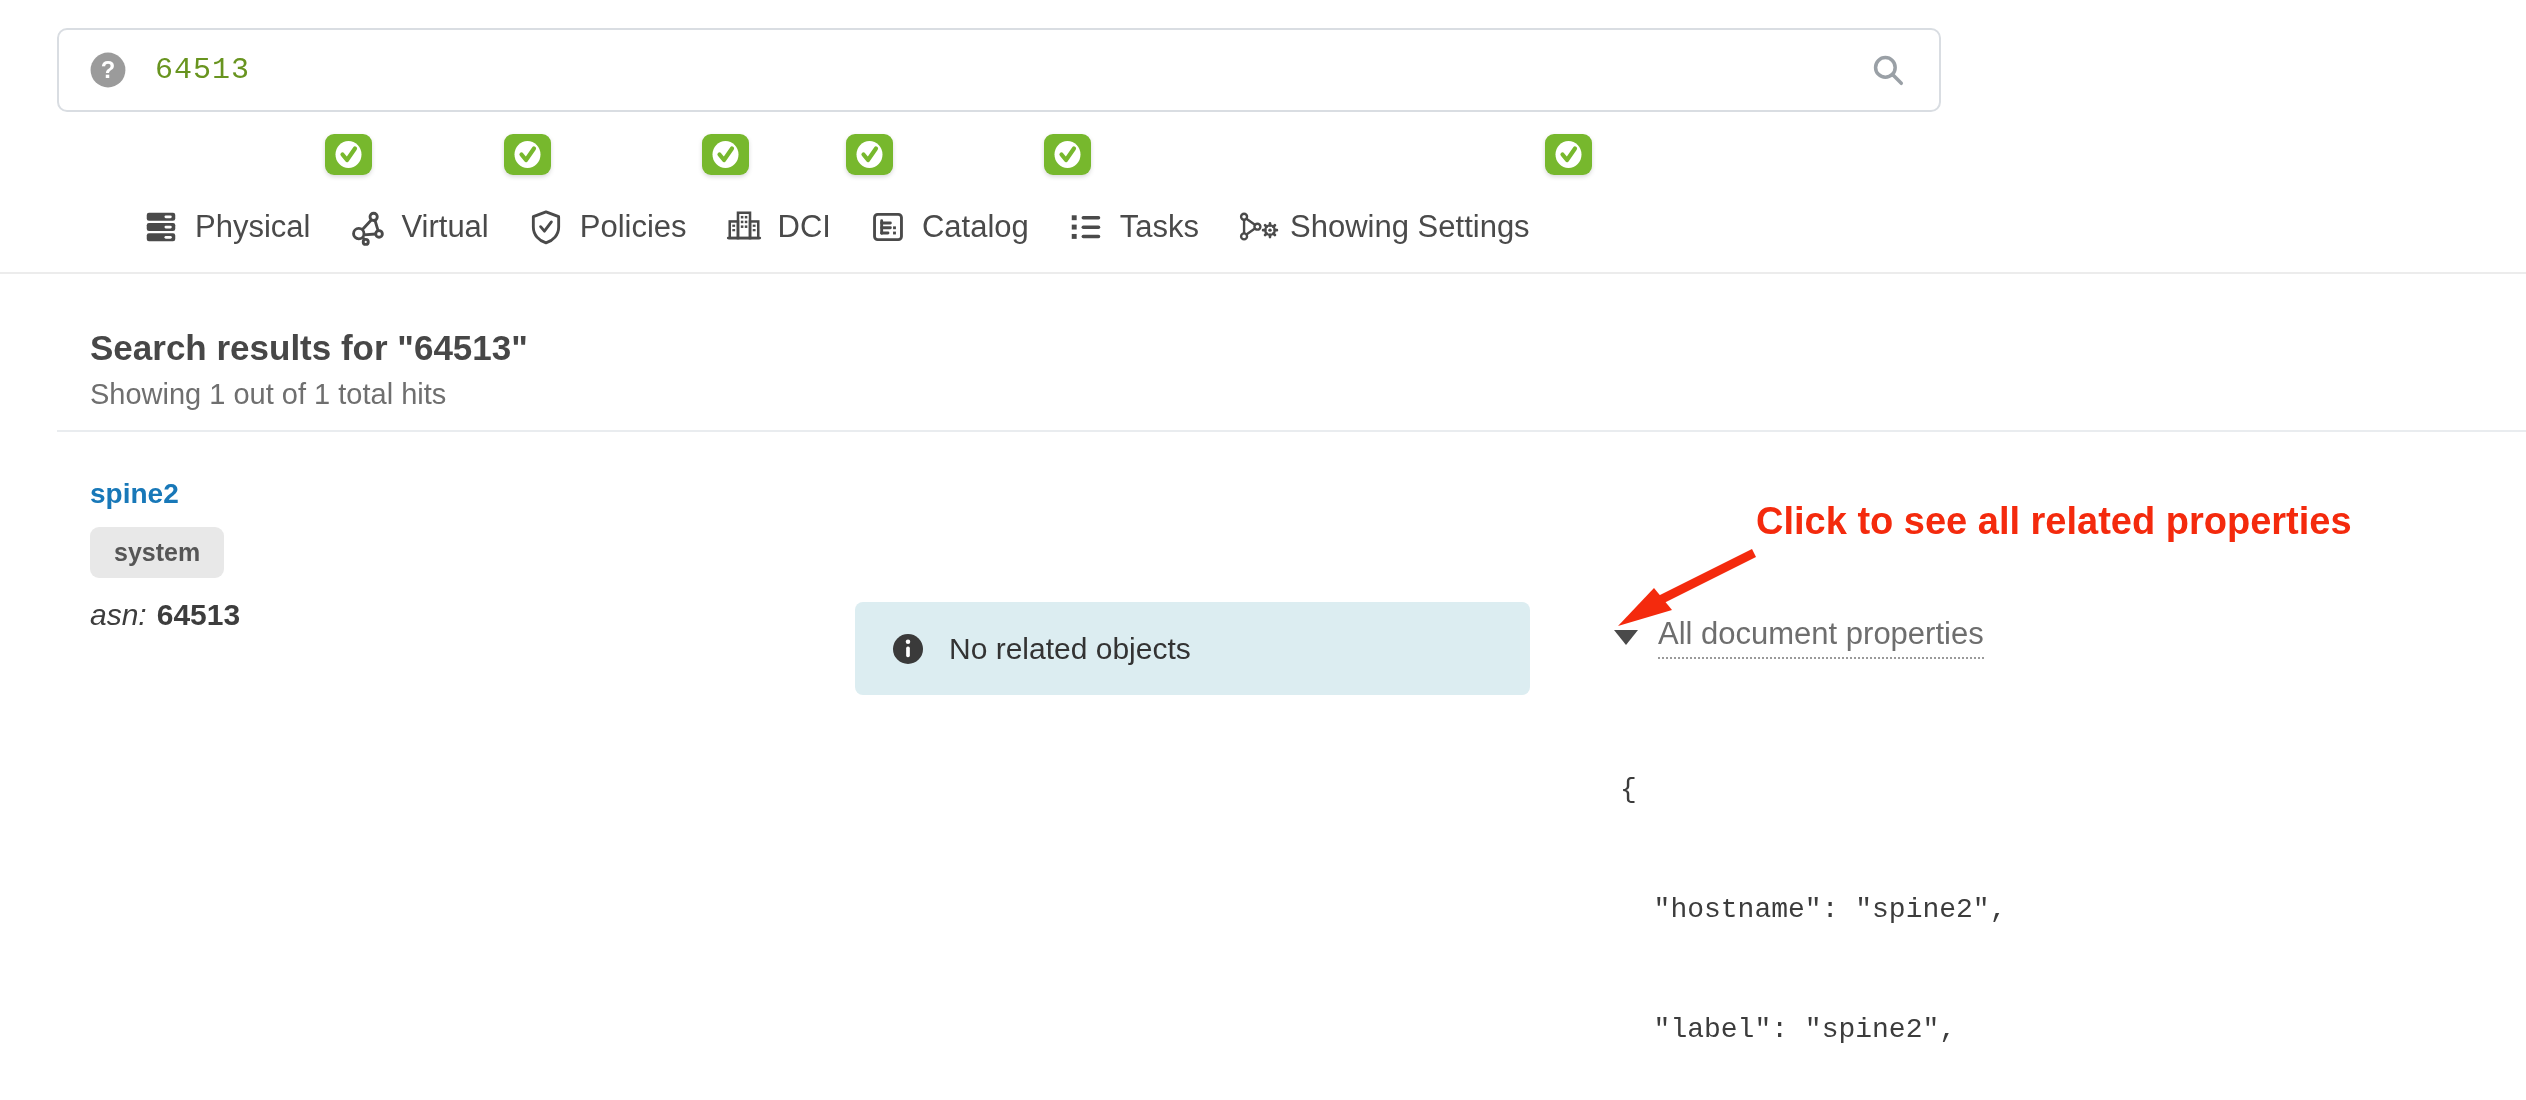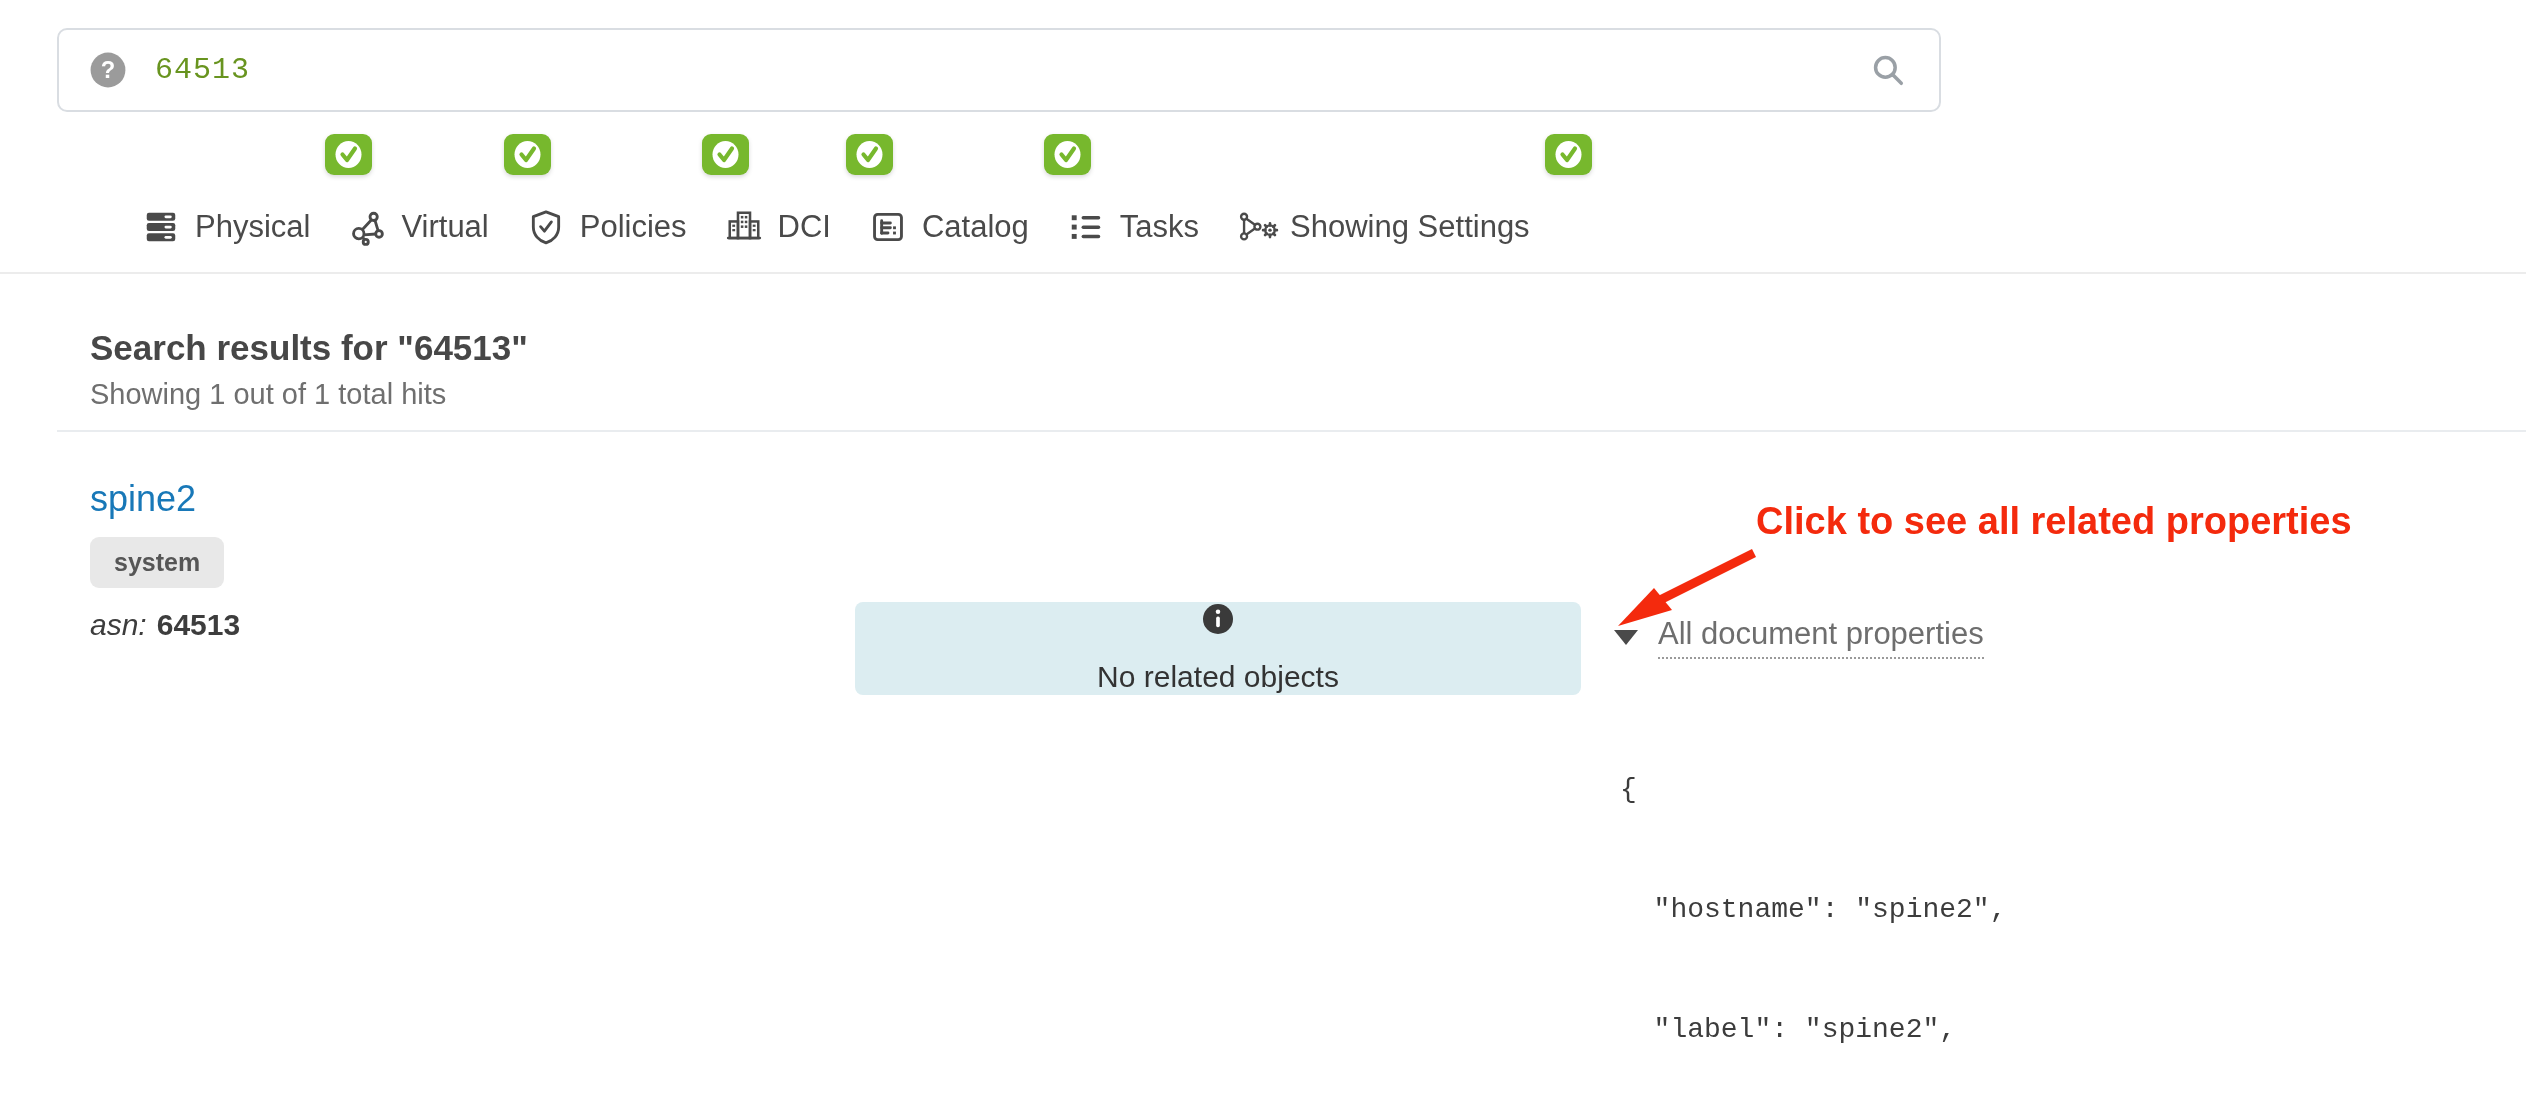--- a/index.html
+++ b/index.html
@@ -40,31 +40,31 @@
   .nav-divider{position:absolute;left:0;right:0;top:272px;border-top:2px solid #ececec;}
 
   
   .results-header{position:absolute;left:90px;top:328px;}
   .results-title{font-size:35px;font-weight:bold;color:#474747;margin:0;}
   .results-subtitle{font-size:29px;color:var(--text-soft);margin-top:10px;}
   .results-divider{position:absolute;left:57px;right:0;top:430px;border-top:2px solid #e9ecef;}
 
   
   .result-left{position:absolute;left:90px;top:478px;}
-  .result-name{font-size:36px;font-weight:normal;color:var(--link-blue);cursor:pointer;text-decoration:none;display:inline-block;}
+  .result-name{font-size:28px;font-weight:bold;color:var(--link-blue);cursor:pointer;text-decoration:none;display:inline-block;}
   .type-badge{display:inline-block;margin-top:17px;background:#e8e8e8;border-radius:9px;padding:11px 24px;font-size:25px;font-weight:bold;color:#565656;}
   .asn-line{margin-top:20px;font-size:30px;color:#3d3d3d;}
   .asn-line .k{font-style:italic;}
   .asn-line .v{font-weight:bold;margin-left:10px;}
 
   
   .info-box{
-    position:absolute;left:855px;top:602px;width:726px;height:93px;
+    position:absolute;left:855px;top:602px;width:675px;height:93px;
     background:var(--info-bg);border-radius:8px;
-    display:flex;align-items:center;padding:0 36px;gap:24px;flex-direction:column;
+    display:flex;align-items:center;padding:0 36px;gap:24px;
   }
   .info-icon{width:34px;height:34px;flex:0 0 auto;}
   .info-text{font-size:30px;color:#333333;}
 
   
   .annotation{
     position:absolute;left:1756px;top:500px;
     color:var(--annotation-red);font-size:38px;font-weight:700;white-space:nowrap;
   }
   .arrow-svg{position:absolute;left:1612px;top:548px;width:152px;height:82px;}

